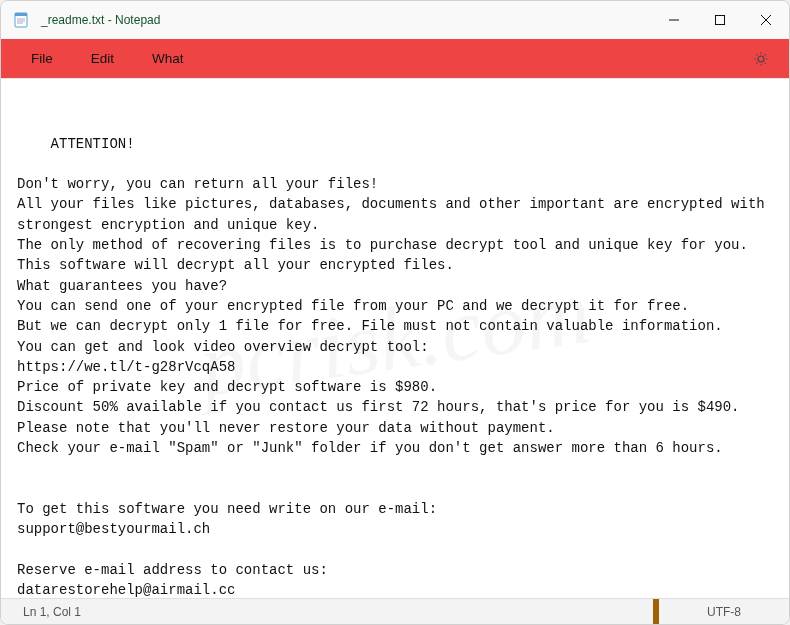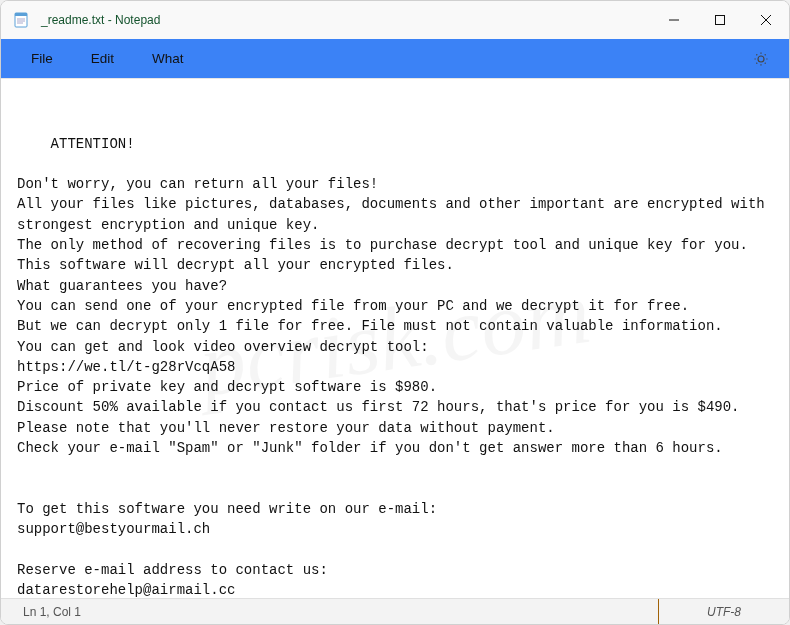--- a/index.html
+++ b/index.html
@@ -52,21 +52,21 @@
     width: 46px;
     height: 100%;
     display: flex;
     align-items: center;
     justify-content: center;
     color: #111;
     font-size: 14px;
   }
   .menubar {
     height: 40px;
-    background: #3b82f6;
+    background: #ef4444;
     display: flex;
     align-items: center;
     padding: 0 12px;
     border-bottom: 1px solid #e6e6e6;
     position: relative;
   }
   .menu-item {
     padding: 6px 18px;
     font-size: 13.5px;
     color: #111;
@@ -112,29 +112,29 @@
     height: 26px;
     background: #f3f3f3;
     border-top: 1px solid #e0e0e0;
     display: flex;
     align-items: center;
     font-size: 12px;
     color: #555;
   }
   .status-sect {
     padding: 0 14px;
-    border-right: 1px solid #a16207;
+    border-right: 6px solid #a16207;
     height: 100%;
     display:flex;
     align-items:center;
     min-width: 110px;
     justify-content:center;
   }
   .status-sect.wide { flex: 1; justify-content:flex-start; border-left:none;}
-  .status-sect:last-child { border-right: none; font-style: italic; }
+  .status-sect:last-child { border-right: none; }
 </style>
 </head>
 <body>
 
 <div class="window">
 
   <div class="titlebar">
     <span class="app-icon">
       <svg width="16" height="16" viewBox="0 0 16 16">
         <rect x="2" y="1" width="12" height="14" rx="1" fill="#fff" stroke="#5aa0d8" stroke-width="1"></rect>

